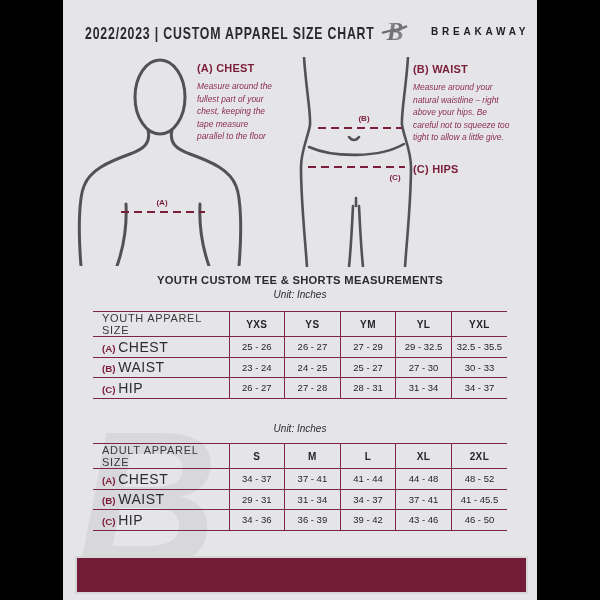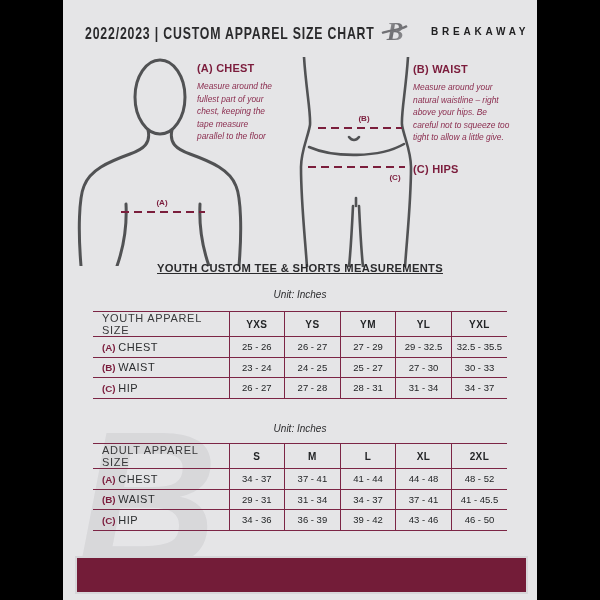--- a/index.html
+++ b/index.html
@@ -46,21 +46,21 @@
   .size-table td {
     height:19.5px; padding:0; text-align:center;
     font-size:9.5px; color:#232527;
     border-top:1.5px solid #7c2545; border-bottom:1.5px solid #7c2545;
   }
   .size-table td + td { border-left:1.5px solid #7c2545; }
   .size-table td.c0 { text-align:left; padding-left:9px; }
   .size-table tr.hdr td.c0 { font-size:11px; letter-spacing:0.7px; color:#38383a;margin-top:33px; }
   .size-table tr.hdr td.szh { font-weight:bold; font-size:10px; color:#232527; letter-spacing:0.4px; }
   .size-table .key { font-weight:bold; color:#7b1c3c; font-size:9.8px; }
-  .size-table .lbl { color:#2b2d2f; font-size:11px; letter-spacing:0.5px; }
+  .size-table .lbl { color:#2b2d2f; font-size:14px; letter-spacing:0.5px; }
   
   .watermark {
     position:absolute; left:14px; top:402px; font-size:195px; line-height:1;
     font-weight:bold; font-style:italic; color:rgba(70,70,80,0.08);
     pointer-events:none;
   }
   .footer-bar {
     position:absolute; left:12px; top:556px; width:449px; height:34px;
     background:#731c38; border:2px solid #d6d6d9;
   }
@@ -122,21 +122,21 @@
       <div class="measure-text">Measure around the fullest part of your chest, keeping the tape measure parallel to the floor</div>
     </div>
     <div class="measure-block" style="left:350px; top:63px; width:99px;">
       <div class="measure-title">(B) WAIST</div>
       <div class="measure-text">Measure around your natural waistline – right above your hips. Be careful not to squeeze too tight to allow a little give.</div>
     </div>
     <div class="measure-block" style="left:350px; top:163px; width:102px;">
       <div class="measure-title">(C) HIPS</div>
     </div>
 
-    <div class="section-title" style="top:262px;text-decoration:underline;">YOUTH CUSTOM TEE &amp; SHORTS MEASUREMENTS</div>
+    <div class="section-title" style="top:274px;">YOUTH CUSTOM TEE &amp; SHORTS MEASUREMENTS</div>
     <div class="section-unit" style="top:289px;">Unit: Inches</div>
 
     <table class="size-table" style="top:311px;">
       <colgroup>
           <col style="width:136px;">
           <col style="width:55.6px;">
           <col style="width:55.6px;">
           <col style="width:55.6px;">
           <col style="width:55.6px;">
           <col style="width:55.6px;">

